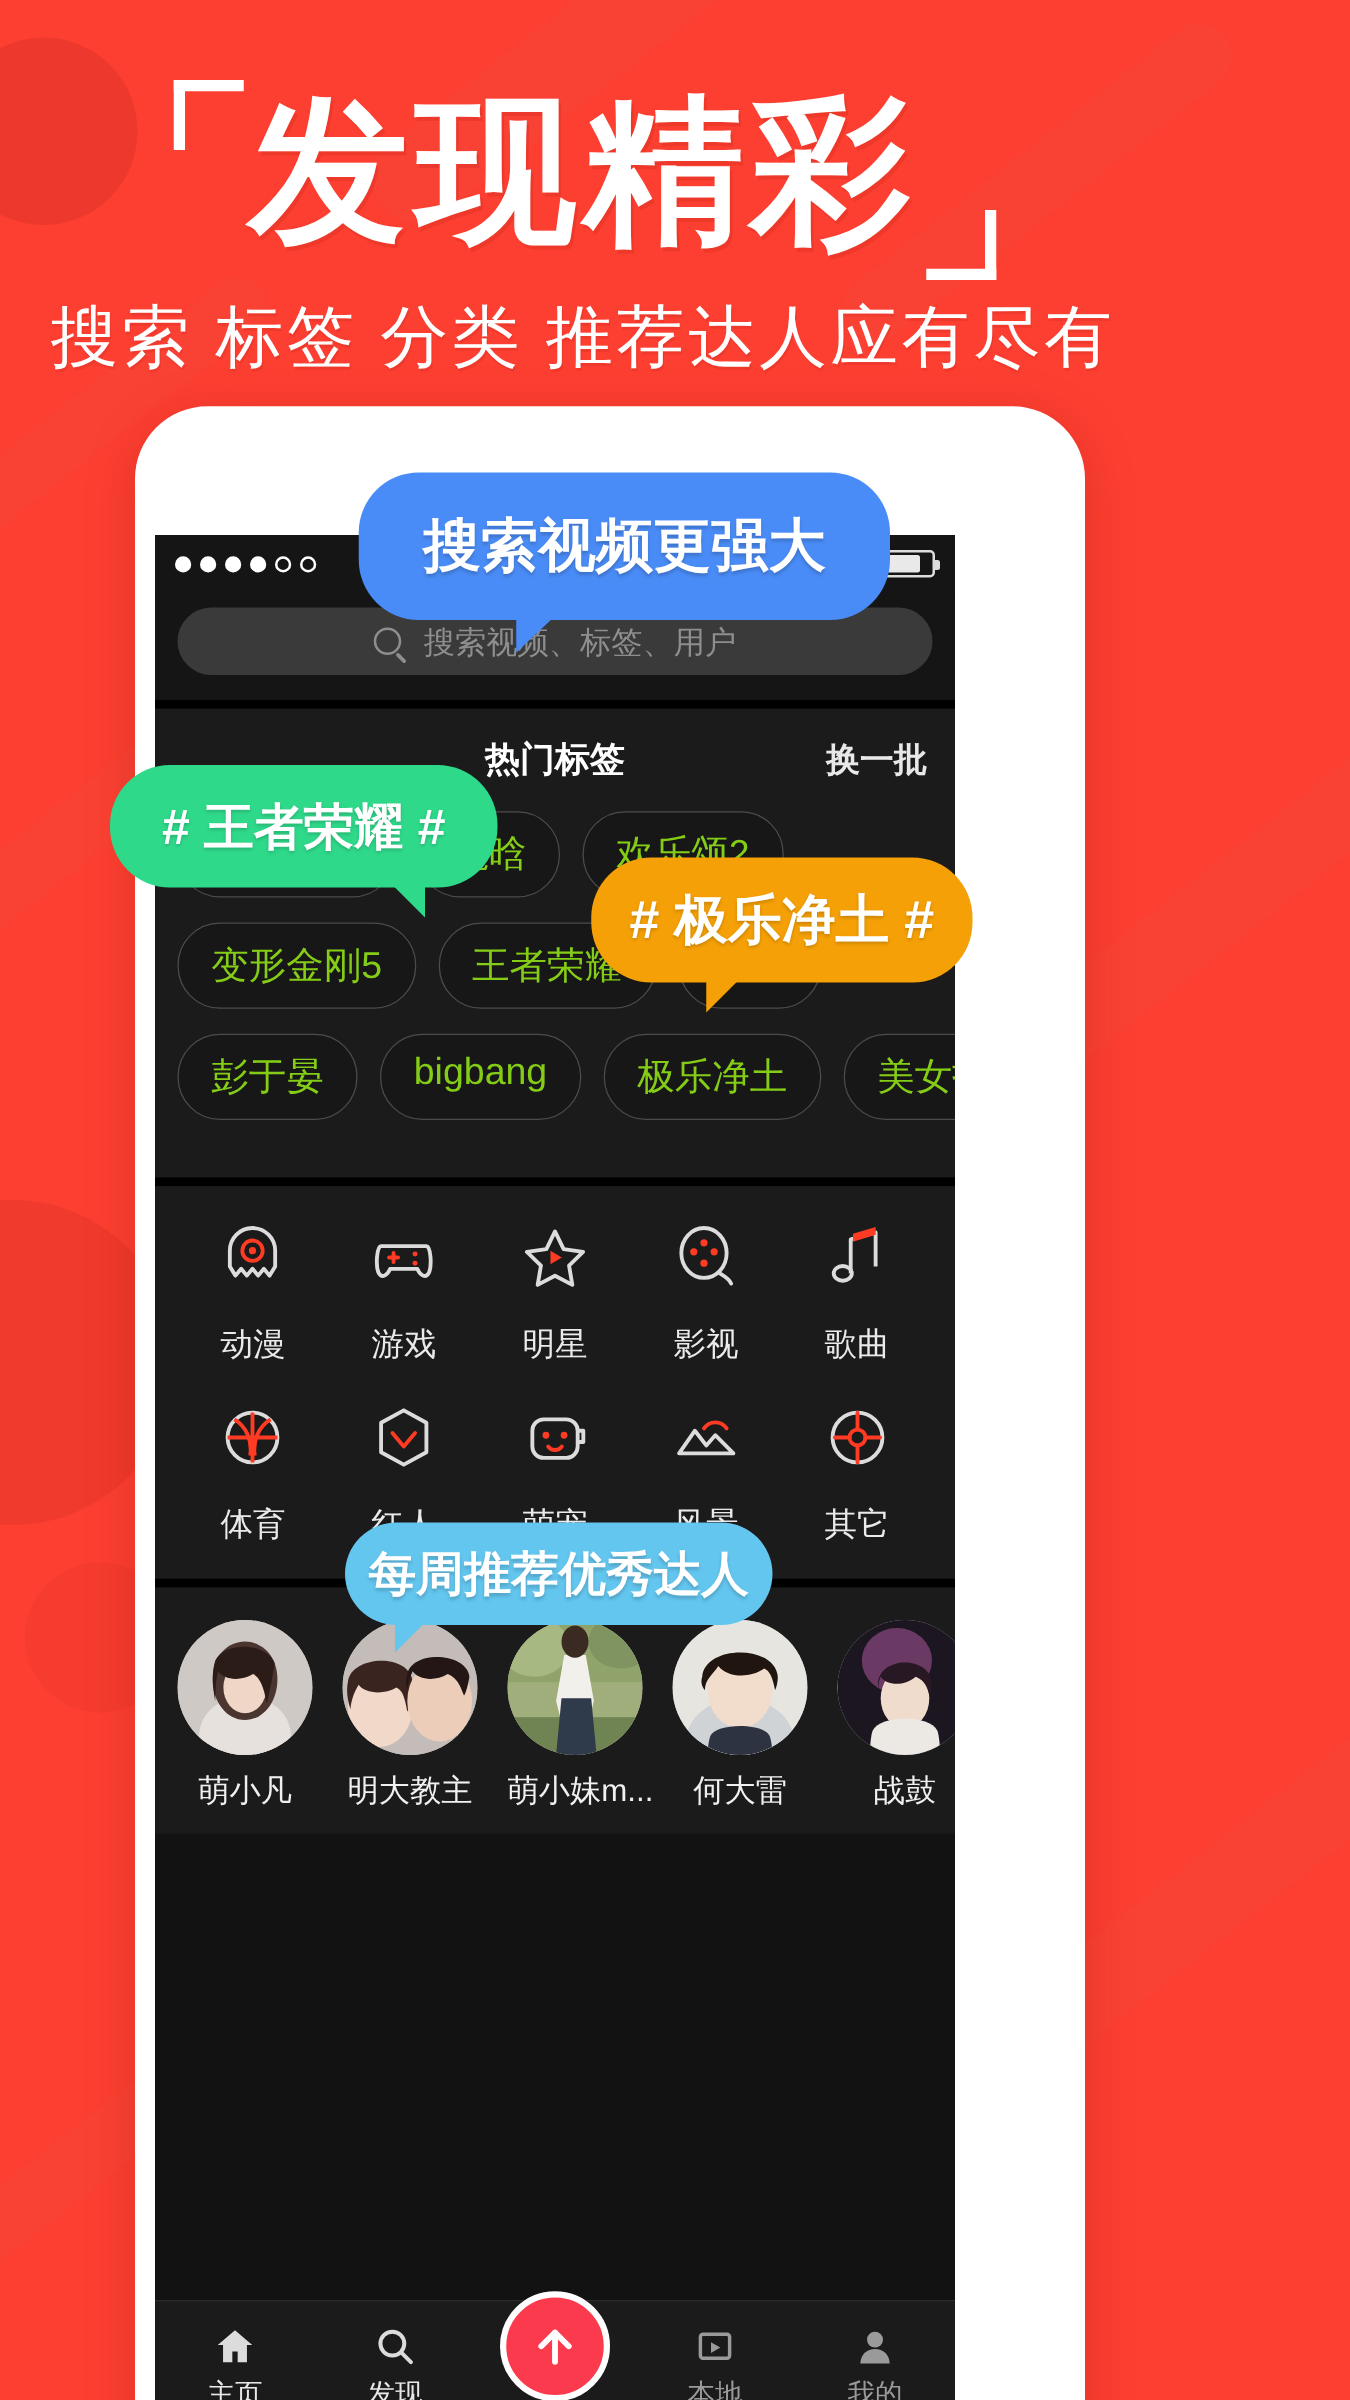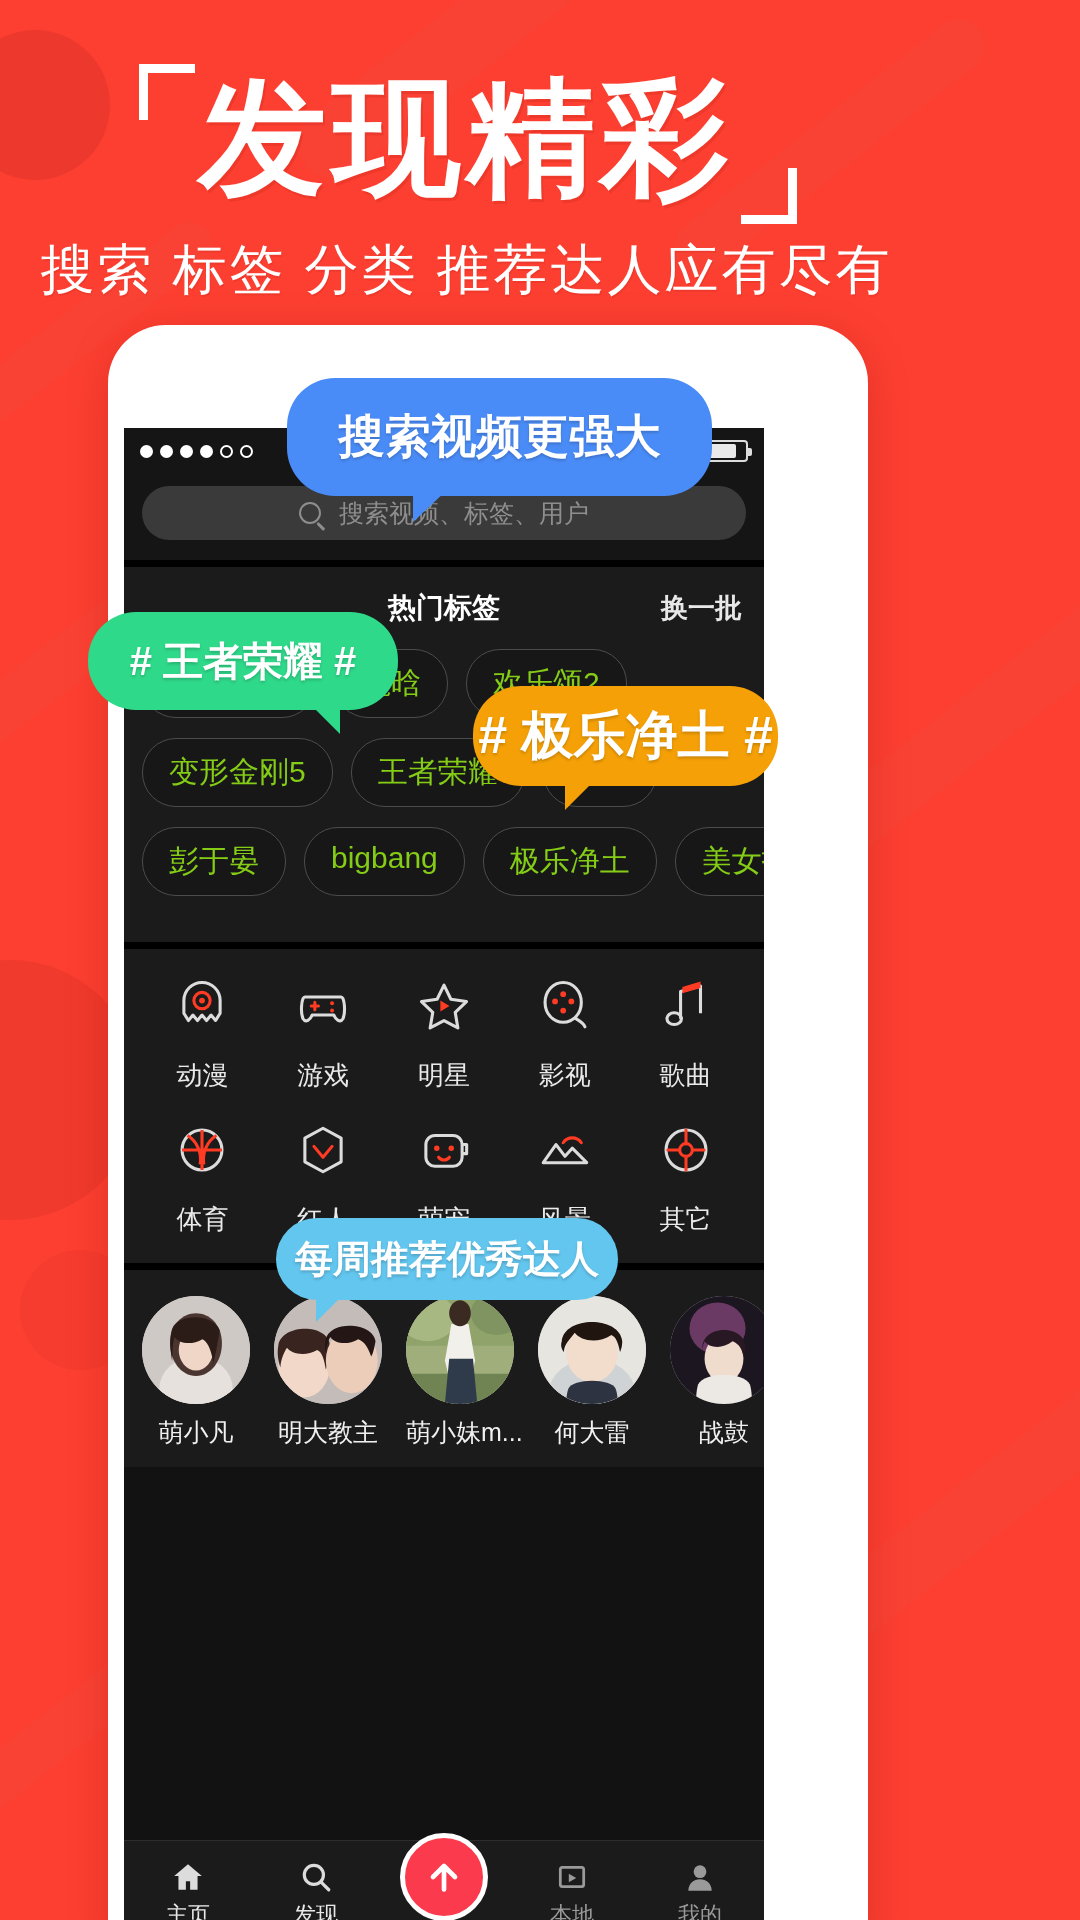--- a/index.html
+++ b/index.html
@@ -136,21 +136,21 @@
   #bubble-search .tail{ left:126px; bottom:-26px; border-left:0 solid transparent;
     border-right:34px solid transparent; border-top:32px solid #4a8cf7; }
 
   #bubble-tag1 {
     left:88px; top:612px; width:310px; height:98px; background:#2fd98a; font-size:40px;
   }
   #bubble-tag1 .tail{ right:58px; bottom:-24px; border-left:30px solid transparent;
     border-right:0px solid transparent; border-top:30px solid #2fd98a; }
 
   #bubble-tag2 {
-    left:473px; top:686px; width:305px; height:100px; background:#f5a006; font-size:52px;
+    left:473px; top:686px; width:305px; height:100px; background:#f5a006; font-size:43px;
   }
   #bubble-tag2 .tail{ left:92px; bottom:-24px; border-left:0 solid transparent;
     border-right:30px solid transparent; border-top:30px solid #f5a006; }
 
   #bubble-talent {
     left:276px; top:1218px; width:342px; height:82px; background:#63c6ef; font-size:38px;
   }
   #bubble-talent .tail{ left:40px; bottom:-22px; border-left:0 solid transparent;
     border-right:28px solid transparent; border-top:28px solid #63c6ef; }
 </style>

